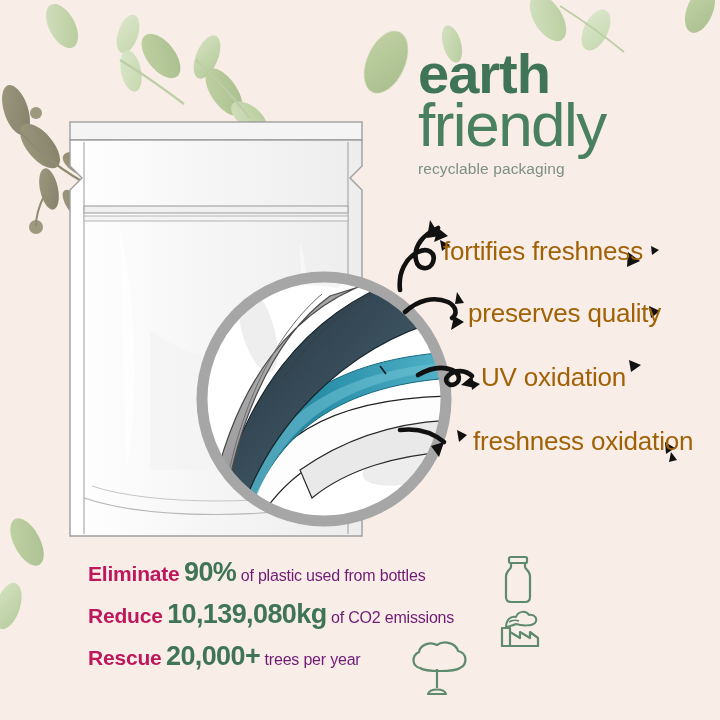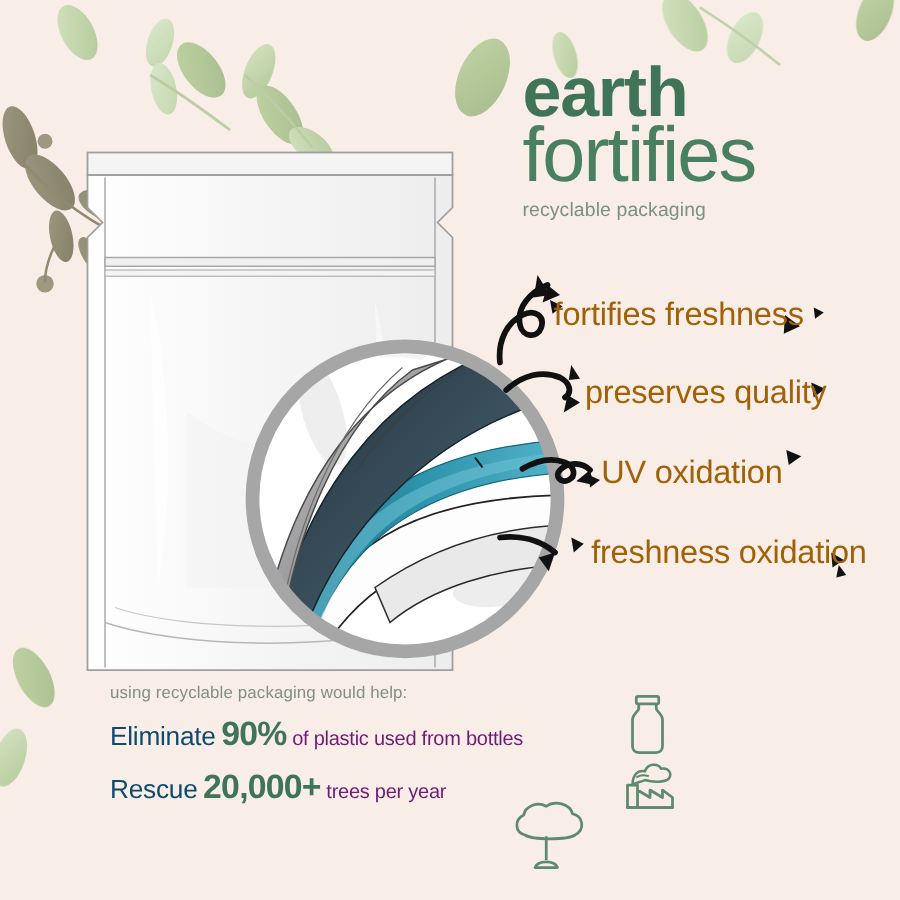--- a/index.html
+++ b/index.html
@@ -35,21 +35,21 @@
   .f1{left:443px;top:236px;}
   .f2{left:468px;top:298px;}
   .f3{left:481px;top:362px;}
   .f4{left:473px;top:426px;}
 
   
   .stats{position:absolute;left:88px;top:546px;width:520px;}
   .stats-intro{font-size:13.5px;color:#7f8f86;letter-spacing:0.1px;}
   .stat-row{margin-top:11px;white-space:nowrap;}
   .stat-verb{
-    font-size:21px;font-weight:normal;color:#0c4a6e;letter-spacing:-0.2px;margin-top:20px;
+    font-size:21px;font-weight:bold;color:#be185d;letter-spacing:-0.2px;margin-top:20px;
   }
   .stat-num{
     font-size:27px;font-weight:bold;color:#3f7456;letter-spacing:-0.6px;
   }
   .stat-tail{
     font-size:16px;color:#701a75;letter-spacing:-0.2px;
   }
 
   .icon-bottle{position:absolute;left:498px;top:554px;}
   .icon-factory{position:absolute;left:496px;top:600px;}
@@ -217,38 +217,42 @@
       <path d="M471 380 l9 4 l-8 6 z"></path>
       <path d="M629 360 l12 5 l-10 7 z"></path>
       <path d="M457 430 l10 5 l-8 7 z"></path>
       <path d="M665 442 l10 6 l-9 6 z"></path>
       <path d="M671 452 l6 8 l-8 2 z"></path>
     </g>
   </svg>
 
   <div class="headline">
     <div class="hl-earth">earth</div>
-    <div class="hl-friendly">fortifies</div>
+    <div class="hl-friendly">friendly</div>
     <div class="hl-sub">recyclable packaging</div>
   </div>
 
   <div class="feature f1">fortifies freshness</div>
   <div class="feature f2">preserves quality</div>
   <div class="feature f3">UV oxidation</div>
   <div class="feature f4">freshness oxidation</div>
 
   <div class="stats">
-    <div class="stats-intro">using recyclable packaging would help:</div>
 
     <div class="stat-row">
       <span class="stat-verb">Eliminate</span>
       <span class="stat-num">90%</span>
       <span class="stat-tail">of plastic used from bottles</span>
     </div>
 
+    <div class="stat-row">
+      <span class="stat-verb">Reduce</span>
+      <span class="stat-num">10,139,080kg</span>
+      <span class="stat-tail">of CO2 emissions</span>
+    </div>
 
     <div class="stat-row">
       <span class="stat-verb">Rescue</span>
       <span class="stat-num">20,000+</span>
       <span class="stat-tail">trees per year</span>
     </div>
   </div>
 
   <svg class="icon-bottle" width="40" height="52" viewBox="0 0 40 52">
     <rect x="11" y="3" width="18" height="6" rx="1.5" fill="none" stroke="#5e8a6d" stroke-width="2.2"></rect>

